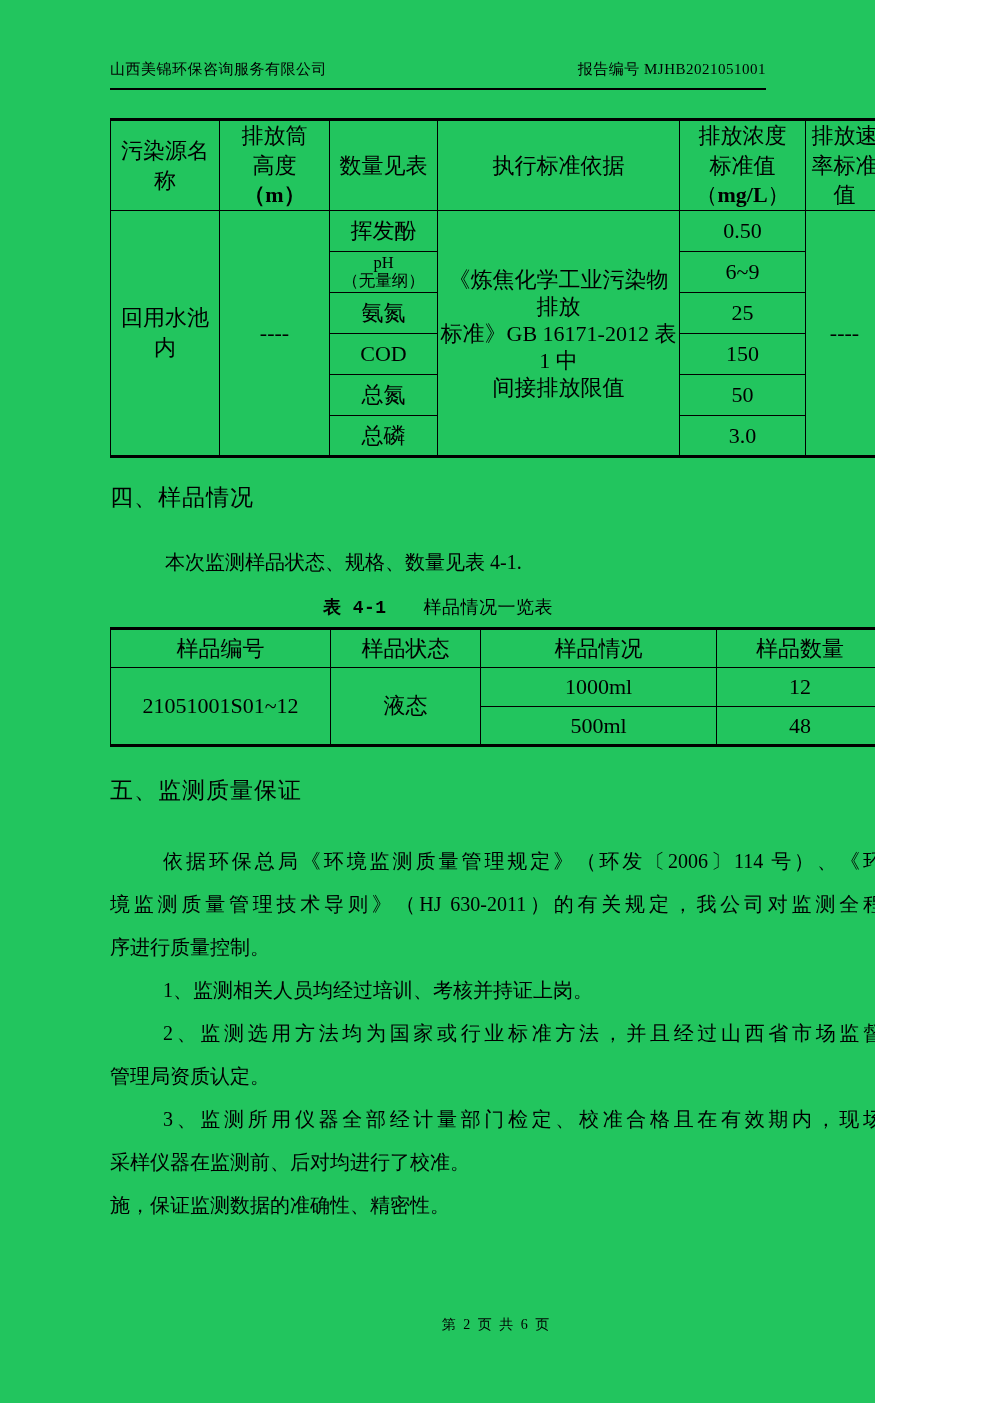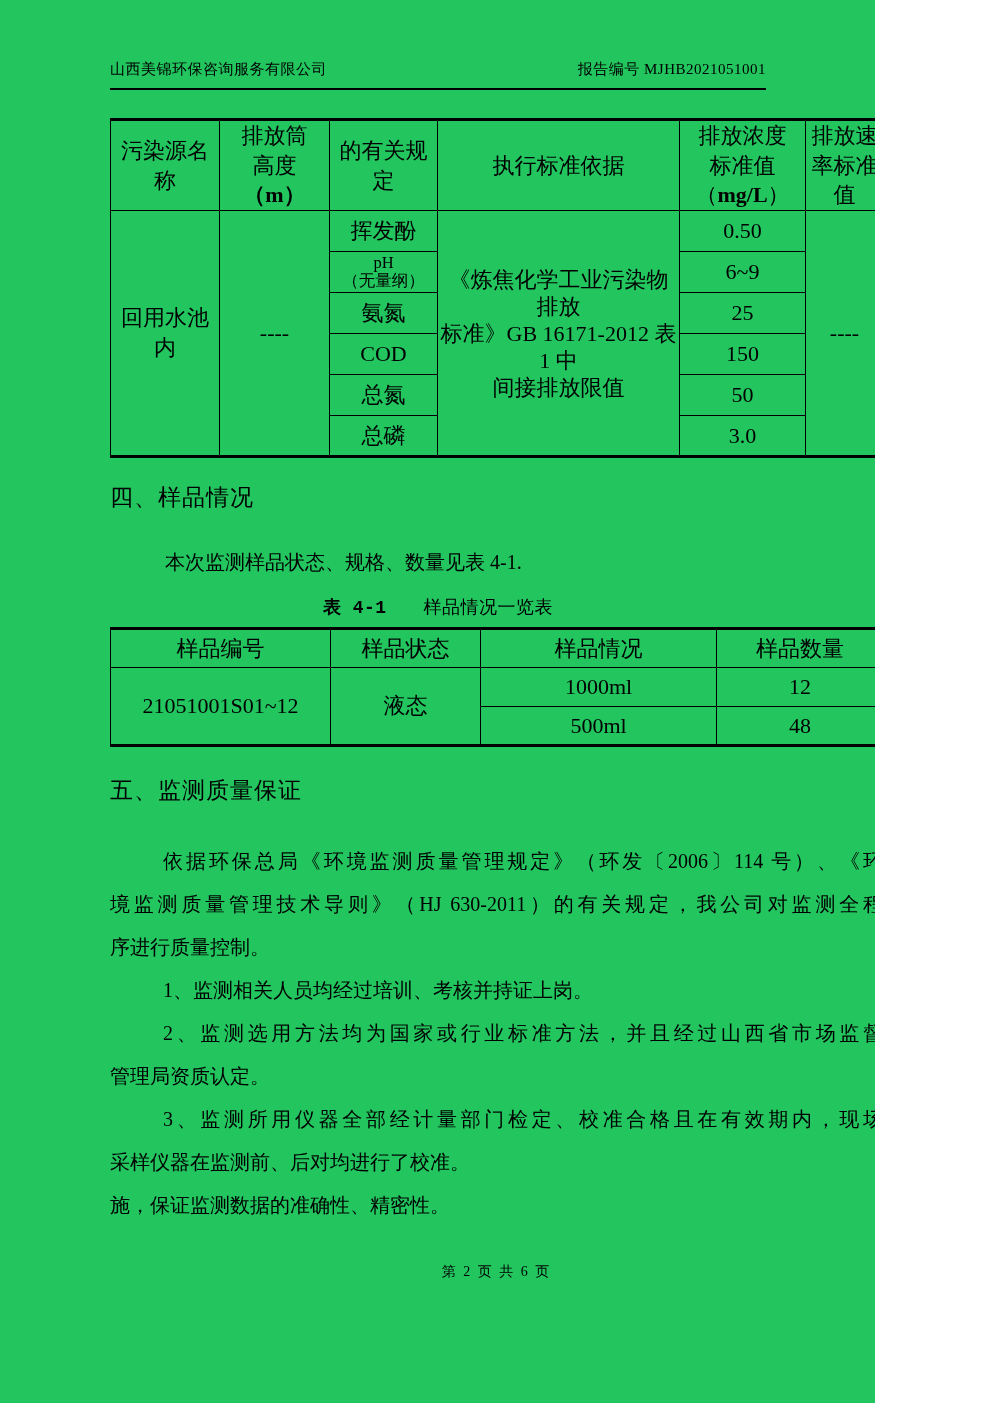--- a/index.html
+++ b/index.html
@@ -84,21 +84,21 @@
     width: 773px;
   }
   .qa-line { width: 100%; }
   .qa-line.indent { text-indent: 53px; }
   .qa-line.fill { text-align: justify; text-align-last: justify; }
   
   .page-footer {
     position: absolute;
     left: 110px;
     width: 773px;
-    top: 1263px;
+    top: 1316px;
     text-align: center;
     font-size: 14px;
     letter-spacing: 2px;
   }
 </style>
 </head>
 <body>
 
 <div class="page">
 
@@ -117,21 +117,21 @@
         <col style="width:78px">
     </colgroup>
     <thead>
       <tr>
         <th>污染源名称</th>
         <th>
           <span>排放筒</span><br>
           <span>高度</span><br>
           <span class="b">（m）</span>
         </th>
-        <th>的有关规定</th>
+        <th>数量见表</th>
         <th>执行标准依据</th>
         <th>
           <span>排放浓度</span><br>
           <span>标准值（</span><span class="b">mg/L</span><span>）</span>
         </th>
         <th class="pre">排放速
 率标准
 值</th>
       </tr>
     </thead>

